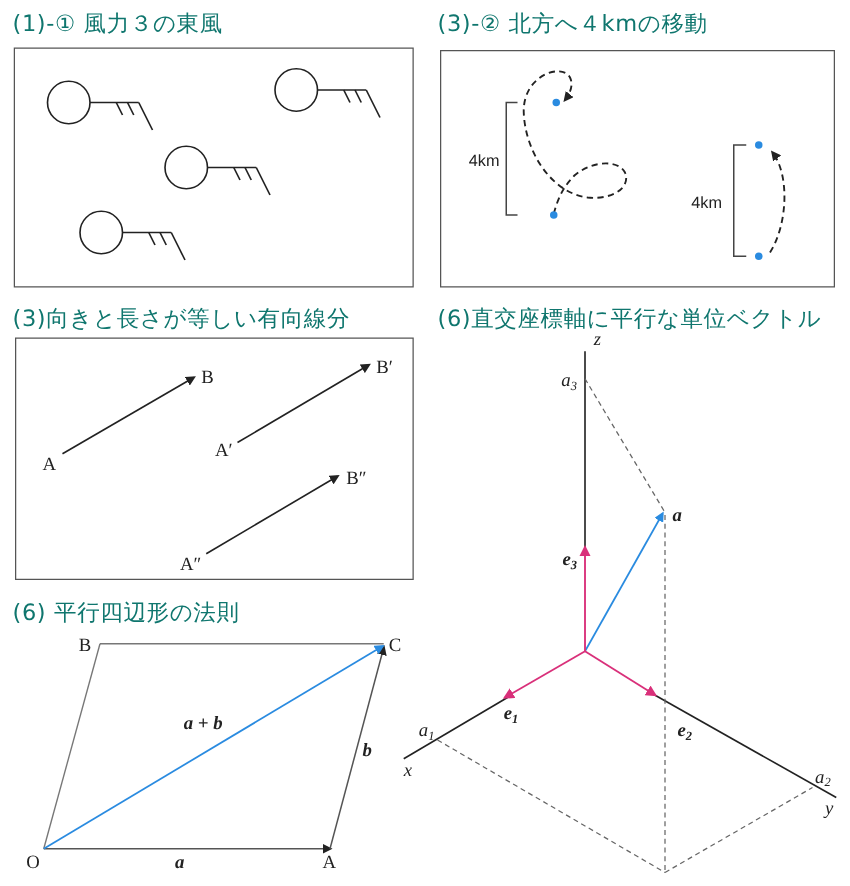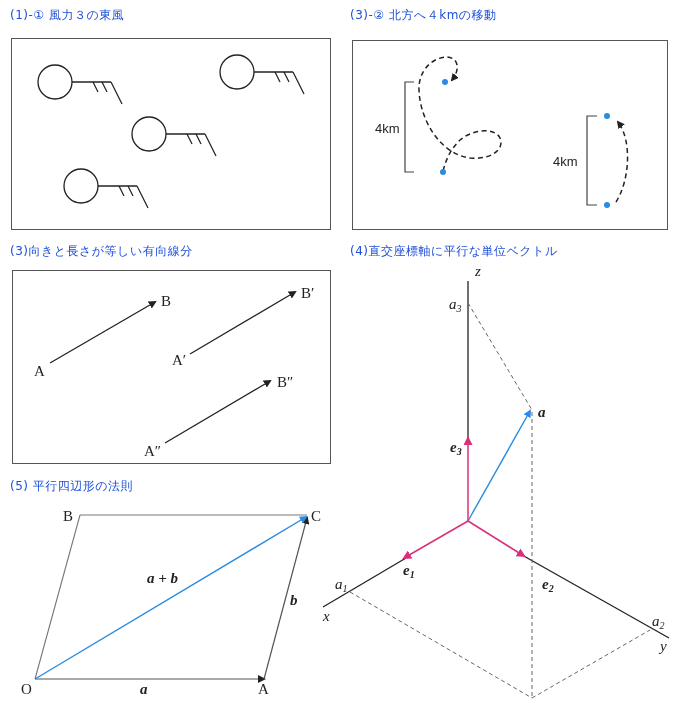--- a/index.html
+++ b/index.html
@@ -1,17 +1,17 @@
 <!DOCTYPE html>
 <html><head>
   <meta charset="utf-8">
   <style>
     html, body { margin: 0; padding: 0; background: #ffffff; }
     body { width: 680px; height: 709px; position: relative; overflow: hidden; font-family: "DejaVu Sans", sans-serif; }
-    .panel-title { position: absolute; font-size: 12px; color: #1d4ed8; white-space: nowrap; letter-spacing: 0.5px; }
+    .panel-title { position: absolute; font-size: 18px; color: #0f766e; white-space: nowrap; letter-spacing: 0.5px; }
     .frame { position: absolute; border: 1.2px solid #555; box-sizing: border-box; background: #fff; }
     svg { position: absolute; left: 0; top: 0; overflow: visible; }
     .lbl { font-family: "Liberation Serif", serif; font-size: 15px; fill: #222; }
     .lbl-it { font-family: "Liberation Serif", serif; font-style: italic; font-size: 15px; fill: #222; }
     .lbl-bi { font-family: "Liberation Serif", serif; font-style: italic; font-weight: bold; font-size: 15px; fill: #222; }
     .sub { font-size: 10px; }
     .km { font-family: "Liberation Sans", sans-serif; font-size: 13px; fill: #222; }
   </style>
 </head>
 <body>
@@ -85,37 +85,37 @@
   <line x1="190" y1="354" x2="295" y2="292" stroke="#222" stroke-width="1.3" marker-end="url(#arrBlack)"></line>
   <line x1="165" y1="443" x2="270" y2="381" stroke="#222" stroke-width="1.3" marker-end="url(#arrBlack)"></line>
   <text class="lbl" x="34" y="376">A</text>
   <text class="lbl" x="161" y="306">B</text>
   <text class="lbl" x="172" y="365">A′</text>
   <text class="lbl" x="301" y="298">B′</text>
   <text class="lbl" x="144" y="456">A″</text>
   <text class="lbl" x="277" y="387">B″</text>
 </svg>
 
-<div class="panel-title" style="left:10px; top:478px;">(5) 平行四辺形の法則</div>
+<div class="panel-title" style="left:10px; top:478px;">(6) 平行四辺形の法則</div>
 <svg width="680" height="709">
   <line x1="80" y1="515" x2="307" y2="515" stroke="#777" stroke-width="1.1"></line>
   <line x1="80" y1="515" x2="35" y2="679" stroke="#777" stroke-width="1.1"></line>
   <line x1="35" y1="679" x2="264" y2="679" stroke="#555" stroke-width="1.2" marker-end="url(#arrBlack)"></line>
   <line x1="264" y1="679" x2="307" y2="518" stroke="#555" stroke-width="1.2" marker-end="url(#arrBlack)"></line>
   <line x1="35" y1="679" x2="306" y2="517" stroke="#2a8be0" stroke-width="1.4" marker-end="url(#arrBlue)"></line>
   <text class="lbl" x="21" y="694">O</text>
   <text class="lbl" x="258" y="694">A</text>
   <text class="lbl" x="63" y="521">B</text>
   <text class="lbl" x="311" y="521">C</text>
   <text class="lbl-bi" x="140" y="694">a</text>
   <text class="lbl-bi" x="290" y="605">b</text>
   <text class="lbl-bi" x="147" y="583">a + b</text>
 </svg>
 
-<div class="panel-title" style="left:350px; top:243px;">(4)直交座標軸に平行な単位ベクトル</div>
+<div class="panel-title" style="left:350px; top:243px;">(6)直交座標軸に平行な単位ベクトル</div>
 <svg width="680" height="709">
 
   <line x1="468" y1="281" x2="468" y2="440" stroke="#222" stroke-width="1.3"></line>
   <line x1="323" y1="607" x2="406" y2="558" stroke="#222" stroke-width="1.3"></line>
   <line x1="522" y1="555" x2="669" y2="638" stroke="#222" stroke-width="1.3"></line>
 
   <g stroke="#666" stroke-width="1" stroke-dasharray="4,3" fill="none">
     <line x1="468" y1="303" x2="532" y2="410"></line>
     <line x1="532" y1="412" x2="532" y2="698"></line>
     <line x1="350" y1="592" x2="532" y2="698"></line>

